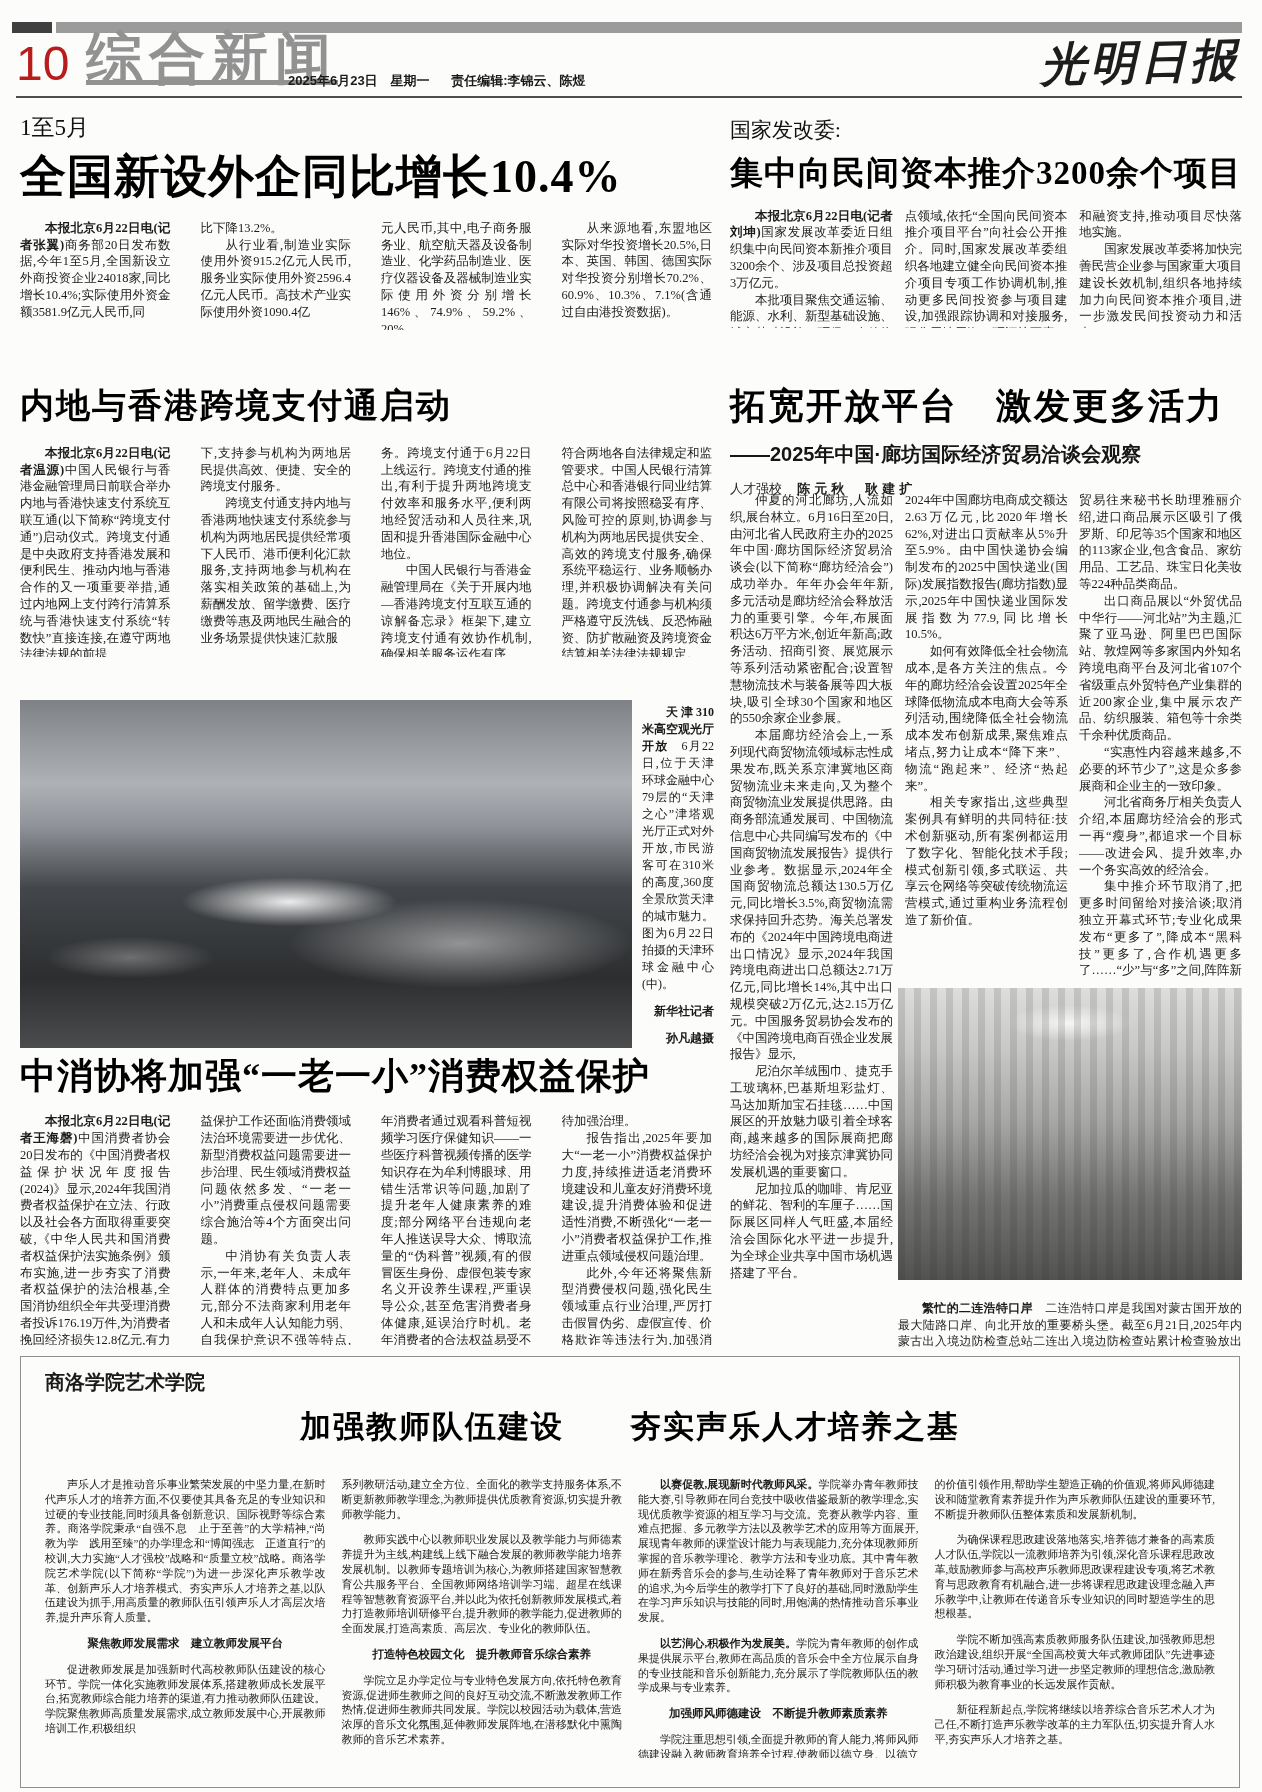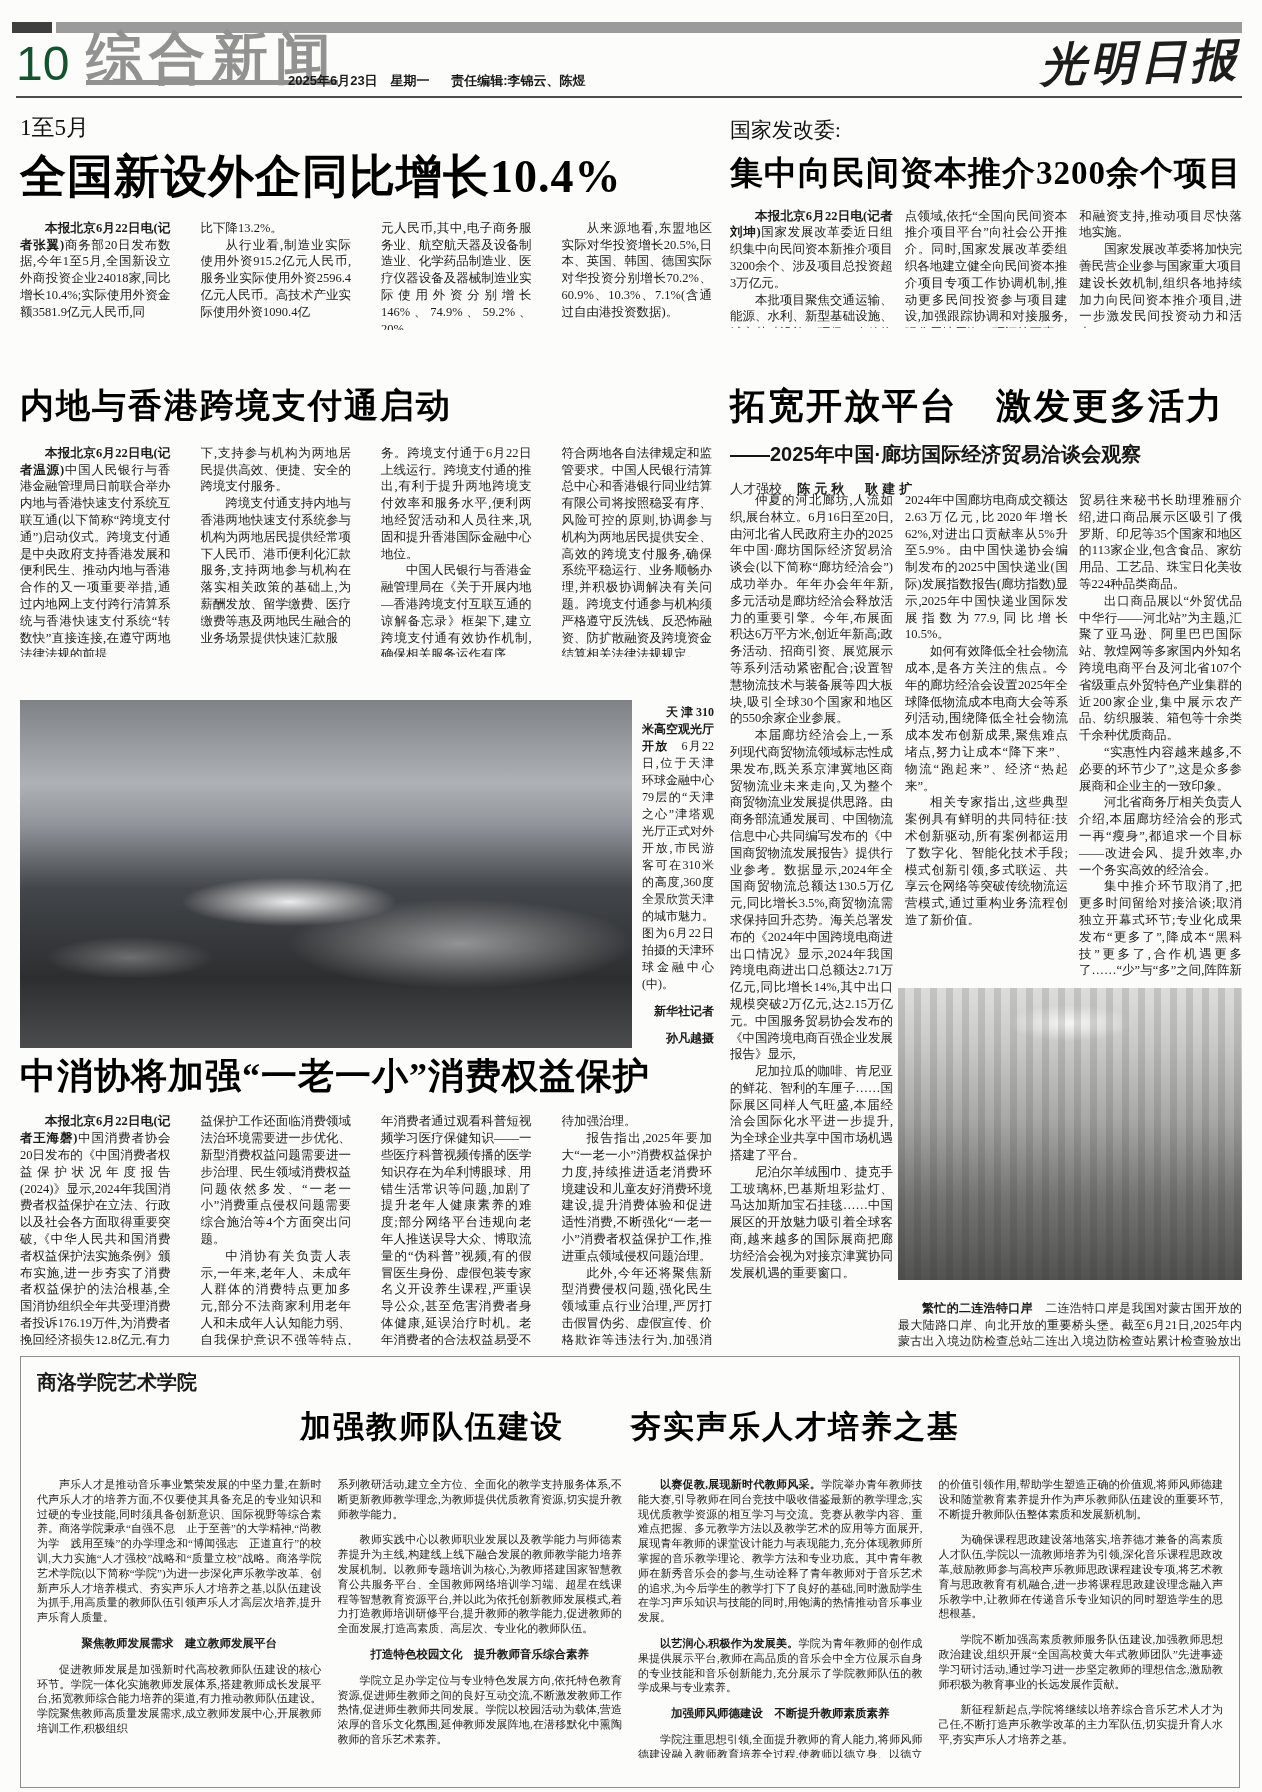--- a/index.html
+++ b/index.html
@@ -1,21 +1,21 @@
 <!DOCTYPE html>
 <html><head>
 <meta charset="utf-8">
 <style>
   html,body{margin:0;padding:0;background:#e9e9e7;}
   .page{position:relative;width:1262px;height:1792px;background:#fcfcfa;margin:0 auto;
         overflow:hidden;font-family:"Liberation Serif","DejaVu Serif",serif;color:#1b1b1b;}
   
   .bar-dark{position:absolute;left:12px;top:22px;width:40px;height:11px;background:#3f3f3f;}
   .bar{position:absolute;left:56px;top:22px;width:1186px;height:11px;background:#9b9b9b;}
-  .pagenum{position:absolute;left:16px;top:40px;font-size:48px;line-height:1;color:#14532d;
+  .pagenum{position:absolute;left:16px;top:40px;font-size:48px;line-height:1;color:#b91c1c;
            font-family:"Liberation Sans","DejaVu Sans",sans-serif;}
   .section-title{position:absolute;left:86px;top:30px;font-size:56px;line-height:1;font-weight:bold;
            color:#929292;letter-spacing:7px;font-family:"Liberation Sans","DejaVu Sans",sans-serif;text-decoration:underline;}
   .dateline{position:absolute;left:288px;top:72px;font-size:13px;font-weight:bold;color:#1a1a1a;
            font-family:"Liberation Sans","DejaVu Sans",sans-serif;}
   .dateline span{margin-right:18px;}
   .logo{position:absolute;right:22px;top:32px;font-size:46px;font-style:italic;font-weight:bold;
         letter-spacing:4px;color:#1d1d1d;transform:rotate(-1.5deg);}
   .head-rule{position:absolute;left:16px;top:96px;width:1226px;height:0;border-top:2px solid #4d4d4d;}
   
@@ -52,21 +52,21 @@
   .lfcol{position:absolute;width:163px;overflow:hidden;font-size:12.5px;line-height:16.8px;text-align:justify;}
   .photo-erenhot{left:898px;top:988px;width:344px;height:292px;
     background:
       repeating-linear-gradient(90deg, rgba(40,40,40,.14) 0 7px, rgba(40,40,40,0) 7px 16px),
       radial-gradient(ellipse 90px 26px at 50% 12%, rgba(255,255,255,.8), rgba(255,255,255,0) 70%),
       linear-gradient(180deg,#dddddb 0%,#c9c9c7 20%,#a8a8a6 45%,#747472 72%,#525250 100%);}
   .hcap{position:absolute;left:898px;top:1288px;width:344px;height:62px;overflow:hidden;
         font-size:12px;line-height:16.5px;text-align:justify;}
   
   .advert{position:absolute;left:20px;top:1356px;width:1220px;height:432px;border:1px solid #8f8f8f;
-          box-sizing:border-box;padding:12px 16px;}
+          box-sizing:border-box;padding:12px 24px;}
   .advert-org{font-size:20px;font-weight:bold;font-family:"Liberation Sans","DejaVu Sans",sans-serif;}
   .advert-hl{text-align:center;font-size:31px;font-weight:bold;letter-spacing:2px;margin-top:10px;color:#000;}
   .advert-cols{display:flex;gap:16px;margin-top:18px;}
   .advert-col{flex:1;overflow:hidden;font-size:11px;line-height:14.8px;text-align:justify;}
   p.sub{text-indent:0;text-align:center;font-weight:bold;margin:7px 0 !important;
         font-family:"Liberation Sans","DejaVu Sans",sans-serif;font-size:11.5px;}
   p.sig{text-indent:0;text-align:right;padding-right:6px;}
 </style>
 </head>
 <body>
@@ -152,22 +152,22 @@
     <h1 style="font-size:36px;line-height:1.15;letter-spacing:2px;">拓宽开放平台　激发更多活力</h1>
     <div class="lf-sub">——2025年中国·廊坊国际经济贸易洽谈会观察</div>
     <div class="lf-byline">
       <span>人才强校</span>
       <span class="names">陈元秋　耿建扩</span>
     </div>
   </section>
   <div class="lfcol" style="left:730px;top:492px;height:852px;">
       <p class="ind">仲夏的河北廊坊,人流如织,展台林立。6月16日至20日,由河北省人民政府主办的2025年中国·廊坊国际经济贸易洽谈会(以下简称“廊坊经洽会”)成功举办。年年办会年年新,多元活动是廊坊经洽会释放活力的重要引擎。今年,布展面积达6万平方米,创近年新高;政务活动、招商引资、展览展示等系列活动紧密配合;设置智慧物流技术与装备展等四大板块,吸引全球30个国家和地区的550余家企业参展。</p>
       <p class="ind">本届廊坊经洽会上,一系列现代商贸物流领域标志性成果发布,既关系京津冀地区商贸物流业未来走向,又为整个商贸物流业发展提供思路。由商务部流通发展司、中国物流信息中心共同编写发布的《中国商贸物流发展报告》提供行业参考。数据显示,2024年全国商贸物流总额达130.5万亿元,同比增长3.5%,商贸物流需求保持回升态势。海关总署发布的《2024年中国跨境电商进出口情况》显示,2024年我国跨境电商进出口总额达2.71万亿元,同比增长14%,其中出口规模突破2万亿元,达2.15万亿元。中国服务贸易协会发布的《中国跨境电商百强企业发展报告》显示,</p>
+      <p class="ind">尼泊尔羊绒围巾、捷克手工玻璃杯,巴基斯坦彩盐灯、马达加斯加宝石挂毯……中国展区的开放魅力吸引着全球客商,越来越多的国际展商把廊坊经洽会视为对接京津冀协同发展机遇的重要窗口。</p>
       <p class="ind">尼加拉瓜的咖啡、肯尼亚的鲜花、智利的车厘子……国际展区同样人气旺盛,本届经洽会国际化水平进一步提升,为全球企业共享中国市场机遇搭建了平台。</p>
-      <p class="ind">尼泊尔羊绒围巾、捷克手工玻璃杯,巴基斯坦彩盐灯、马达加斯加宝石挂毯……中国展区的开放魅力吸引着全球客商,越来越多的国际展商把廊坊经洽会视为对接京津冀协同发展机遇的重要窗口。</p>
     </div>
   <div class="lfcol" style="left:905px;top:492px;height:486px;">
       <p class="cont">2024年中国廊坊电商成交额达2.63万亿元,比2020年增长62%,对进出口贡献率从5%升至5.9%。由中国快递协会编制发布的2025中国快递业(国际)发展指数报告(廊坊指数)显示,2025年中国快递业国际发展指数为77.9,同比增长10.5%。</p>
       <p class="ind">如何有效降低全社会物流成本,是各方关注的焦点。今年的廊坊经洽会设置2025年全球降低物流成本电商大会等系列活动,围绕降低全社会物流成本发布创新成果,聚焦难点堵点,努力让成本“降下来”、物流“跑起来”、经济“热起来”。</p>
       <p class="ind">相关专家指出,这些典型案例具有鲜明的共同特征:技术创新驱动,所有案例都运用了数字化、智能化技术手段;模式创新引领,多式联运、共享云仓网络等突破传统物流运营模式,通过重构业务流程创造了新价值。</p>
     </div>
   <div class="lfcol" style="left:1079px;top:492px;height:486px;">
       <p class="cont">贸易往来秘书长助理雅丽介绍,进口商品展示区吸引了俄罗斯、印尼等35个国家和地区的113家企业,包含食品、家纺用品、工艺品、珠宝日化美妆等224种品类商品。</p>
       <p class="ind">出口商品展以“外贸优品中华行——河北站”为主题,汇聚了亚马逊、阿里巴巴国际站、敦煌网等多家国内外知名跨境电商平台及河北省107个省级重点外贸特色产业集群的近200家企业,集中展示农产品、纺织服装、箱包等十余类千余种优质商品。</p>
       <p class="ind">“实惠性内容越来越多,不必要的环节少了”,这是众多参展商和企业主的一致印象。</p>

